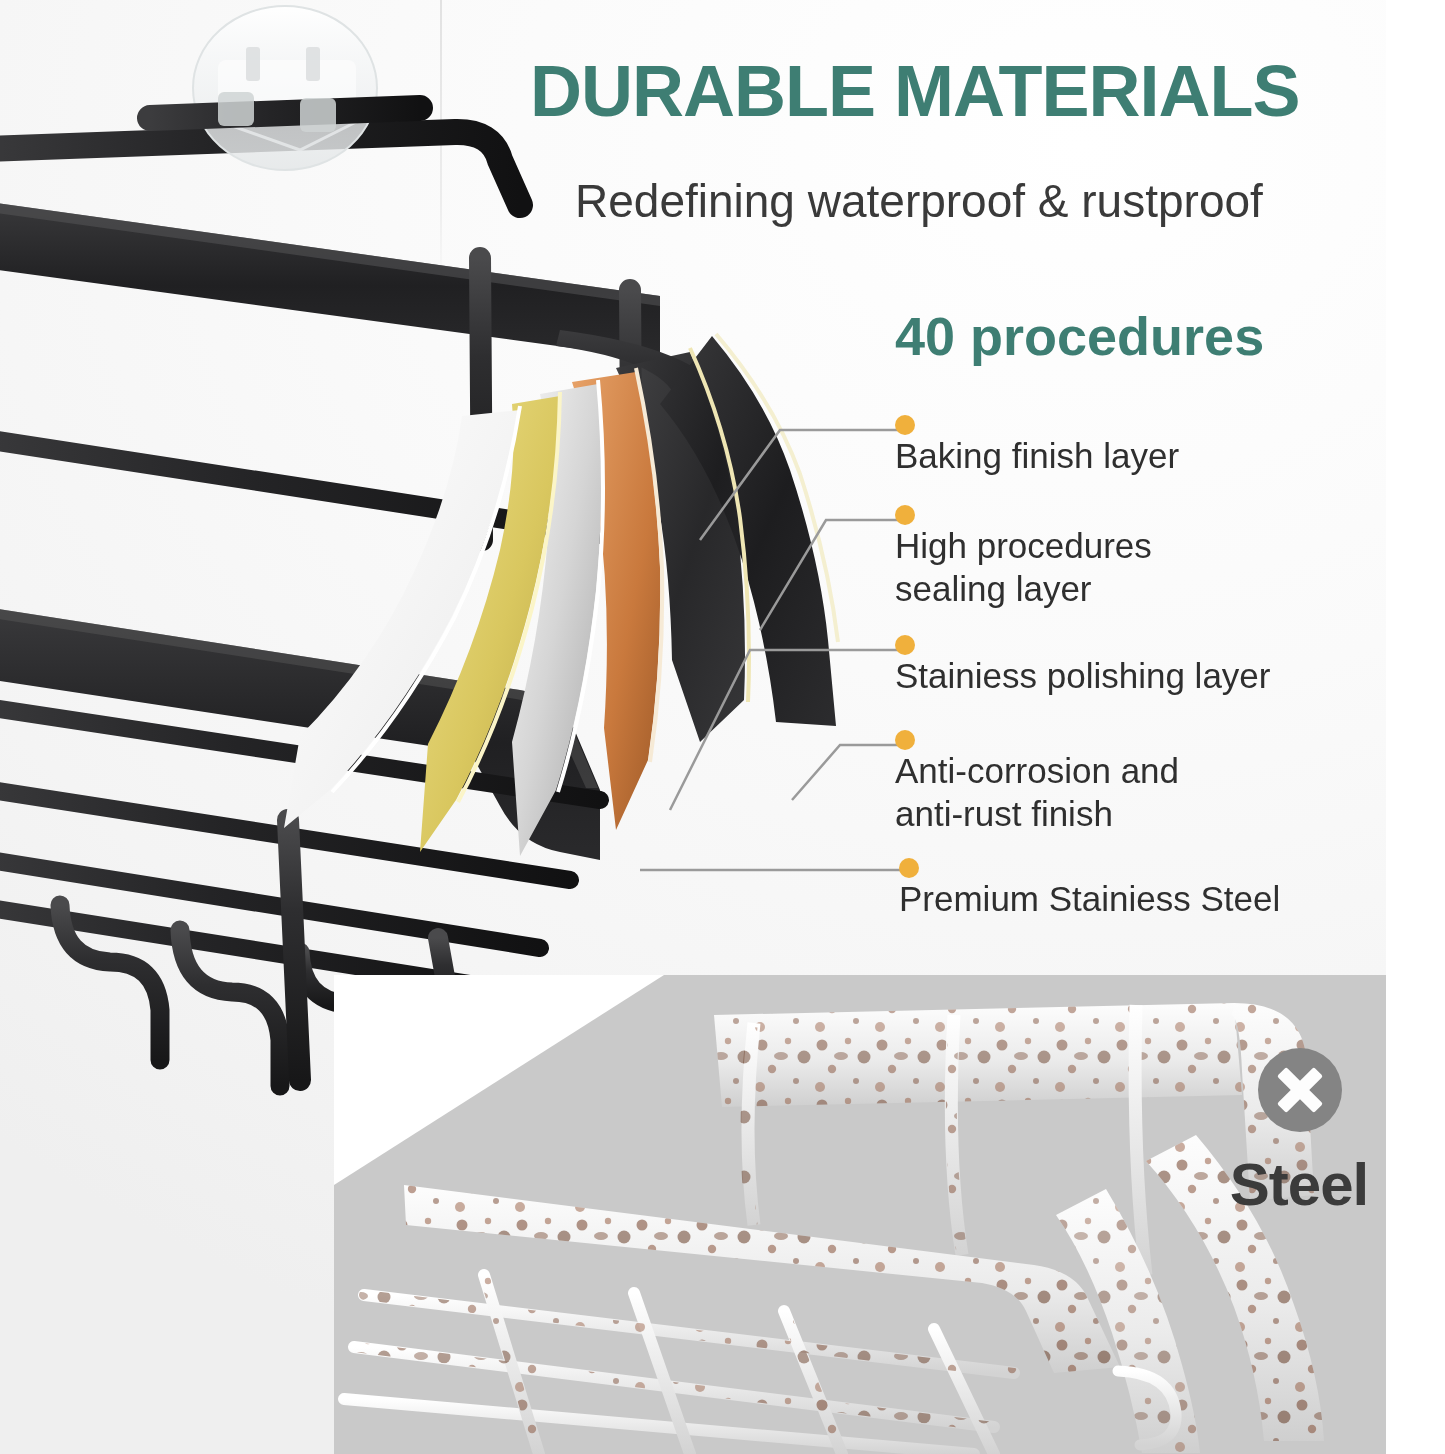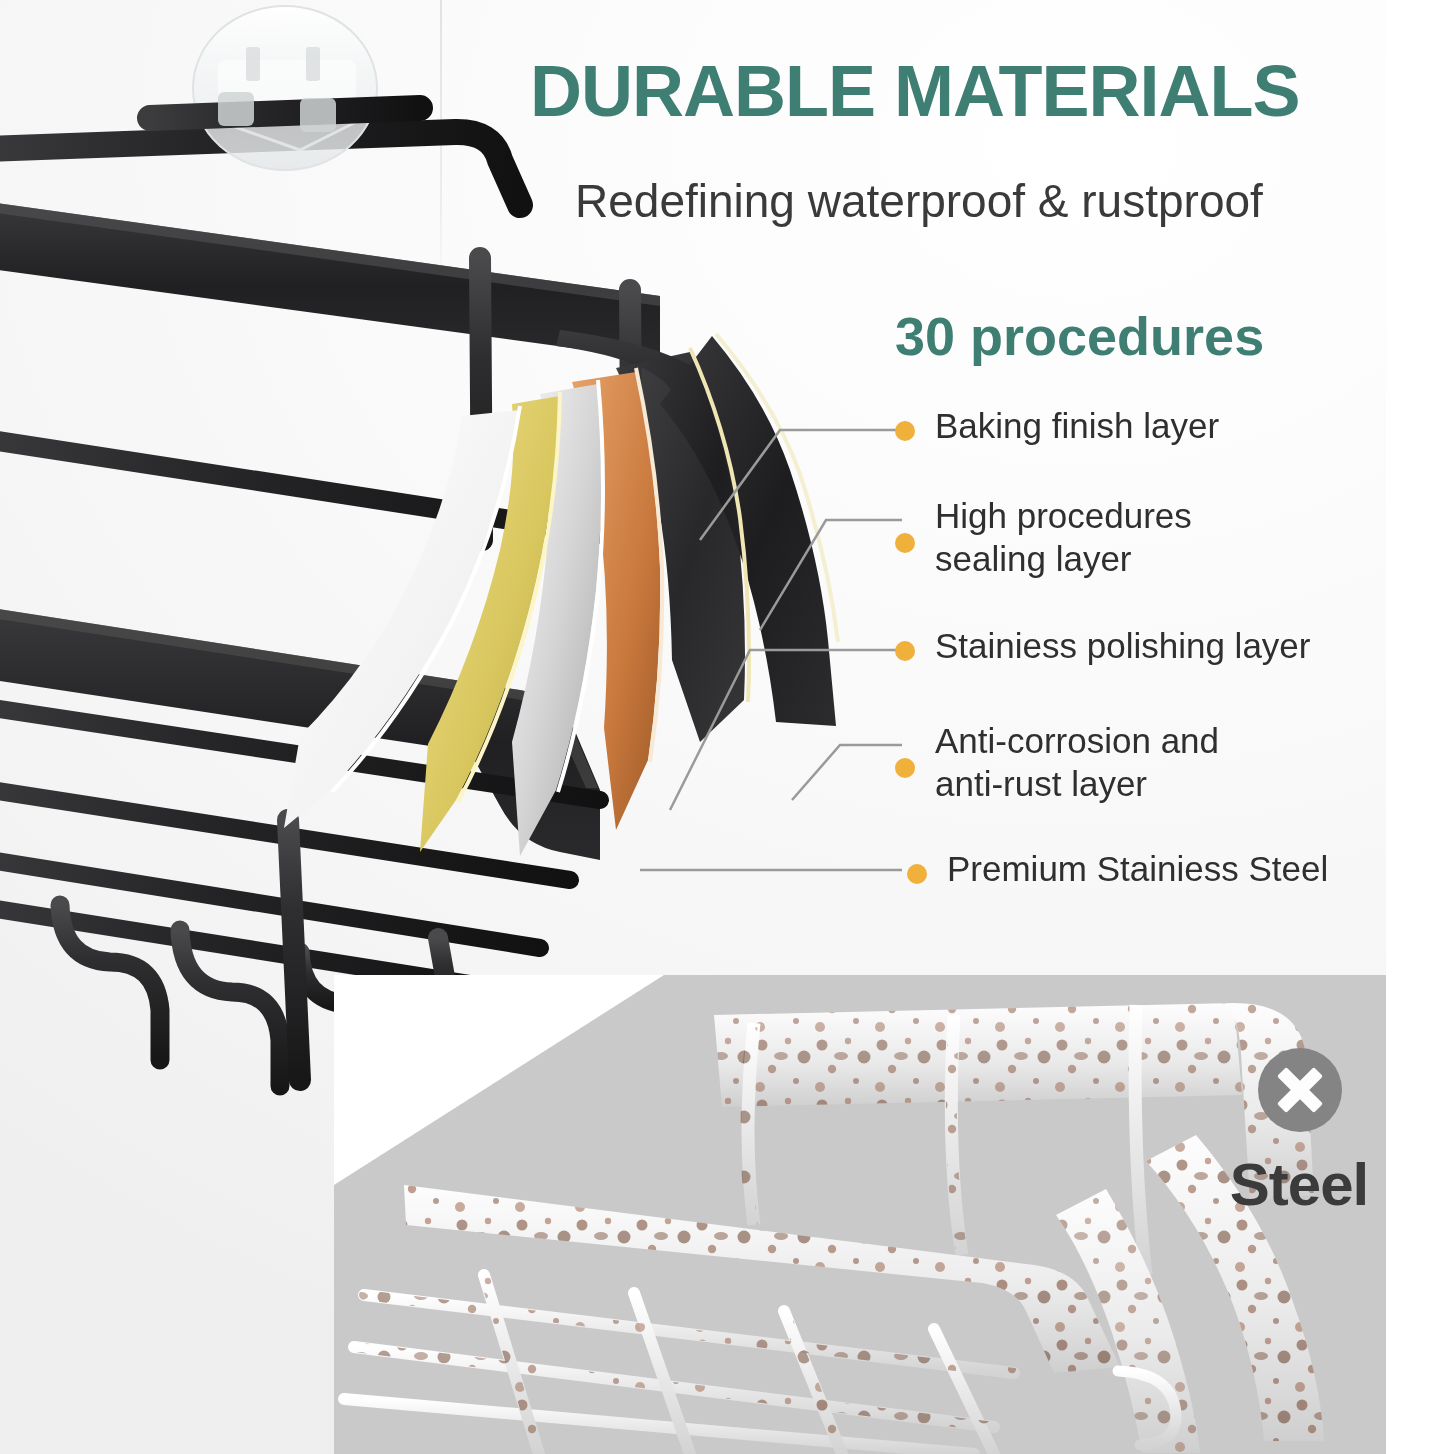--- a/index.html
+++ b/index.html
@@ -27,21 +27,21 @@
     position:absolute;left:575px;top:175px;width:870px;
     font-size:46px;font-weight:400;color:#3a3a3a;line-height:1.15;white-space:nowrap;
   }
   .procedures{
     position:absolute;left:895px;top:305px;
     font-size:54px;font-weight:bold;color:#3E7E73;white-space:nowrap;
   }
 
   
   .bullets{position:absolute;left:895px;top:405px;width:520px;}
-  .bullet-row{position:absolute;display:flex;align-items:center;}
+  .bullet-row{position:absolute;display:flex;align-items:flex-start;flex-direction:column;}
   .dot{width:20px;height:20px;border-radius:50%;background:#F0B03C;
        flex:0 0 auto;margin-right:20px;margin-top:10px;}
   .bullet-text{font-size:35px;color:#2f2f2f;line-height:1.22;white-space:pre-line;}
 
   
   .leader{position:absolute;pointer-events:none;}
 
   
   .others-panel{
     position:absolute;left:334px;top:975px;width:1111px;height:479px;
@@ -209,21 +209,21 @@
       <path d="M 60 210 L 140 100 L 262 100"></path>
       <path d="M 120 300 L 186 190 L 262 190"></path>
       <path d="M 30 480 L 110 320 L 262 320"></path>
       <path d="M 152 470 L 200 415 L 262 415"></path>
       <path d="M -10 540 L 120 540 L 262 540"></path>
     </g>
   </svg>
 
   <div class="title">DURABLE MATERIALS</div>
   <div class="subtitle">Redefining waterproof &amp; rustproof</div>
-  <div class="procedures">30 procedures</div>
+  <div class="procedures">40 procedures</div>
 
   <div class="bullets">
 
     <div class="bullet-row" style="top:0px;left:0;">
       <span class="dot"></span>
       <span class="bullet-text">Baking finish layer</span>
     </div>
 
     <div class="bullet-row" style="top:90px;left:0;">
       <span class="dot"></span>
@@ -232,24 +232,24 @@
     </div>
 
     <div class="bullet-row" style="top:220px;left:0;">
       <span class="dot"></span>
       <span class="bullet-text">Stainiess polishing layer</span>
     </div>
 
     <div class="bullet-row" style="top:315px;left:0;">
       <span class="dot"></span>
       <span class="bullet-text">Anti-corrosion and
-anti-rust layer</span>
-    </div>
-
-    <div class="bullet-row" style="top:443px;left:12px;">
+anti-rust finish</span>
+    </div>
+
+    <div class="bullet-row" style="top:443px;left:4px;">
       <span class="dot"></span>
       <span class="bullet-text">Premium Stainiess Steel</span>
     </div>
   </div>
 
   <div class="others-panel">
     <div class="others-cut"></div>
 
     <svg width="1111" height="479" viewBox="0 0 1111 479" style="position:absolute;left:0;top:0;">
       <defs>

